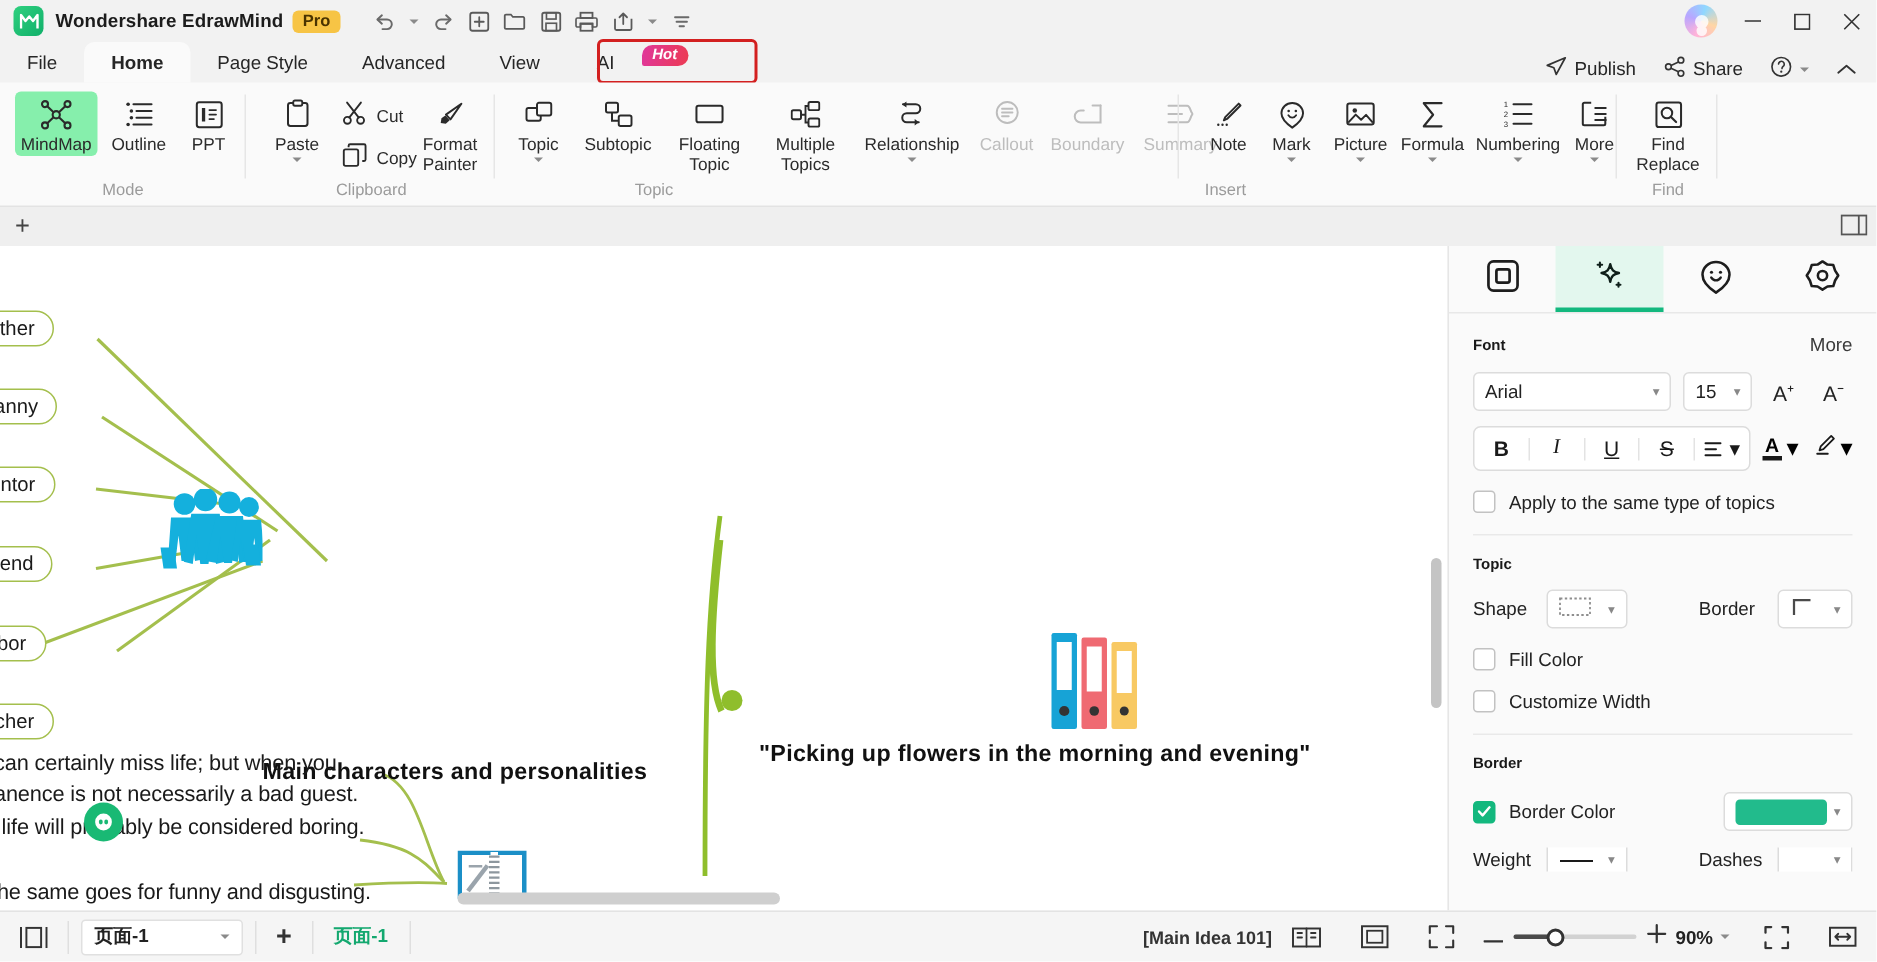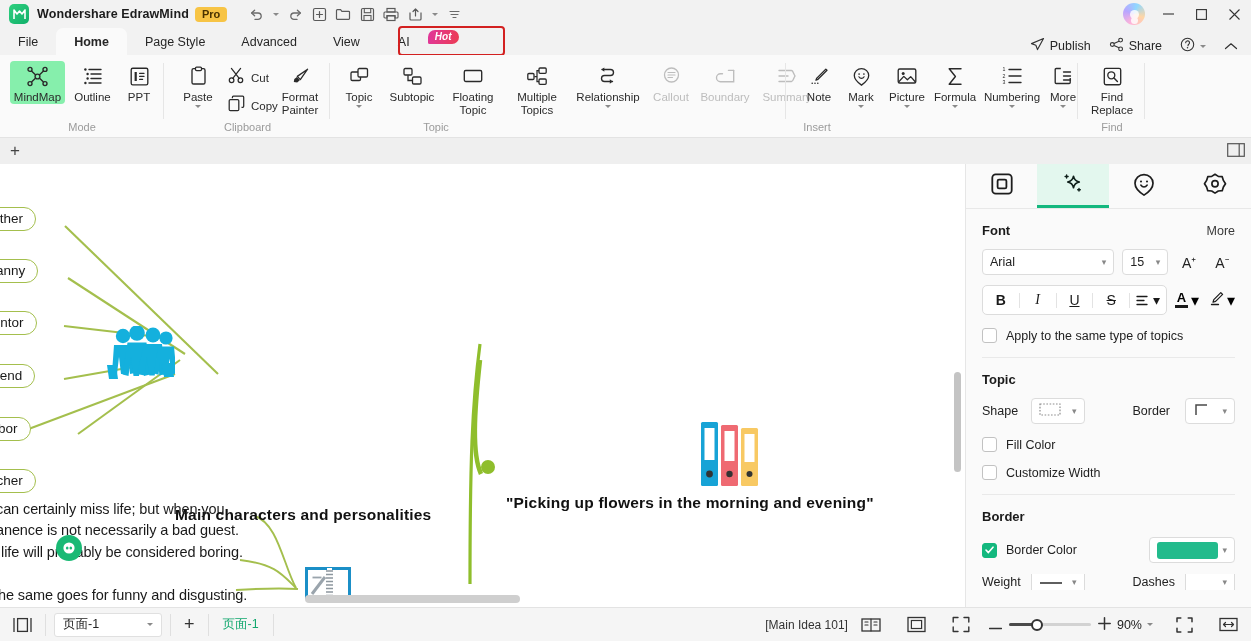--- a/index.html
+++ b/index.html
@@ -151,21 +151,21 @@
     background: #fafafa; border-left: 1px solid #e6e6e6;
   }
   .ptabs { height: 45px; display:flex; border-bottom: 1px solid #e8e8e8; background:#fafafa; }
   .ptab { flex:1; display:flex; align-items:center; justify-content:center; position:relative; cursor:default; color:#222; }
   .ptab.active { background: #e3f7ee; }
   .ptab.active::after {
     content:""; position:absolute; bottom:0; left: 0; right: 0; height: 3px; background:#13b87e;
   }
   .psec { padding: 0 16px; }
   .phead { display:flex; align-items:center; justify-content:space-between; margin-top: 14px; }
-  .phead h3 { font-size: 13px; font-weight: 700; color: #1a1a1a; }
+  .phead h3 { font-size: 10px; font-weight: 700; color: #1a1a1a; }
   .more-link { font-size: 12.5px; color: #3a3a3a; cursor:default; }
   .row { display:flex; align-items:center; gap: 8px; margin-top: 11px; }
   .ctrl {
     height: 26px; background:#fff; border:1px solid #dcdcdc; border-radius: 4px;
     display:flex; align-items:center; padding: 0 7px; font-size: 12.5px; color:#222; cursor:default;
   }
   .ctrl .cv { flex:1; }
   .ctrl .chev { color:#888; font-size: 9px; margin-left: 4px; }
   .font-name { width: 140px; }
   .font-size { width: 48px; }
@@ -182,21 +182,21 @@
   .chk-row { display:flex; align-items:center; gap: 9px; margin-top: 13px; font-size: 12.5px; color:#222; }
   .cbx { width: 15px; height: 15px; border: 1.4px solid #c2c2c2; border-radius: 3px; background:#fff; }
   .cbx.on { background:#13b87e; border-color:#13b87e; display:flex; align-items:center; justify-content:center; }
   .divider { height:1px; background:#e9e9e9; margin: 14px 0 0; }
   .lbl-sm { font-size: 12.5px; color:#222; }
   .swatch { width: 62px; height: 17px; border-radius: 3px; }
 
   
   .status {
     position: absolute; left:0; bottom: 0; width: 1251px; height: 34px;
-    background: #f5f5f5; border-top: 1px solid #e3e3e3; display:flex; align-items:center;
+    background: #f5f5f5; border-top: 1px solid #e3e3e3; display:flex; align-items:center;font-weight:bold;
   }
   .sdiv { width:1px; height: 22px; background:#dfdfdf; }
   .sbtn { height: 34px; display:flex; align-items:center; justify-content:center; padding: 0 13px; cursor:default; color:#333; }
   .page-sel {
     height: 24px; width: 108px; background:#fff; border:1px solid #e0e0e0; border-radius:3px;
     display:flex; align-items:center; padding: 0 8px; font-size: 12.5px; color:#222; margin: 0 8px;
   }
   .page-active { font-size: 12.5px; color: #13a86f; padding: 0 14px; cursor:default; }
   .main-idea { font-size: 12px; color:#333; margin-left: auto; }
   .zoom-slider { display:flex; align-items:center; gap: 7px; margin: 0 6px; }

